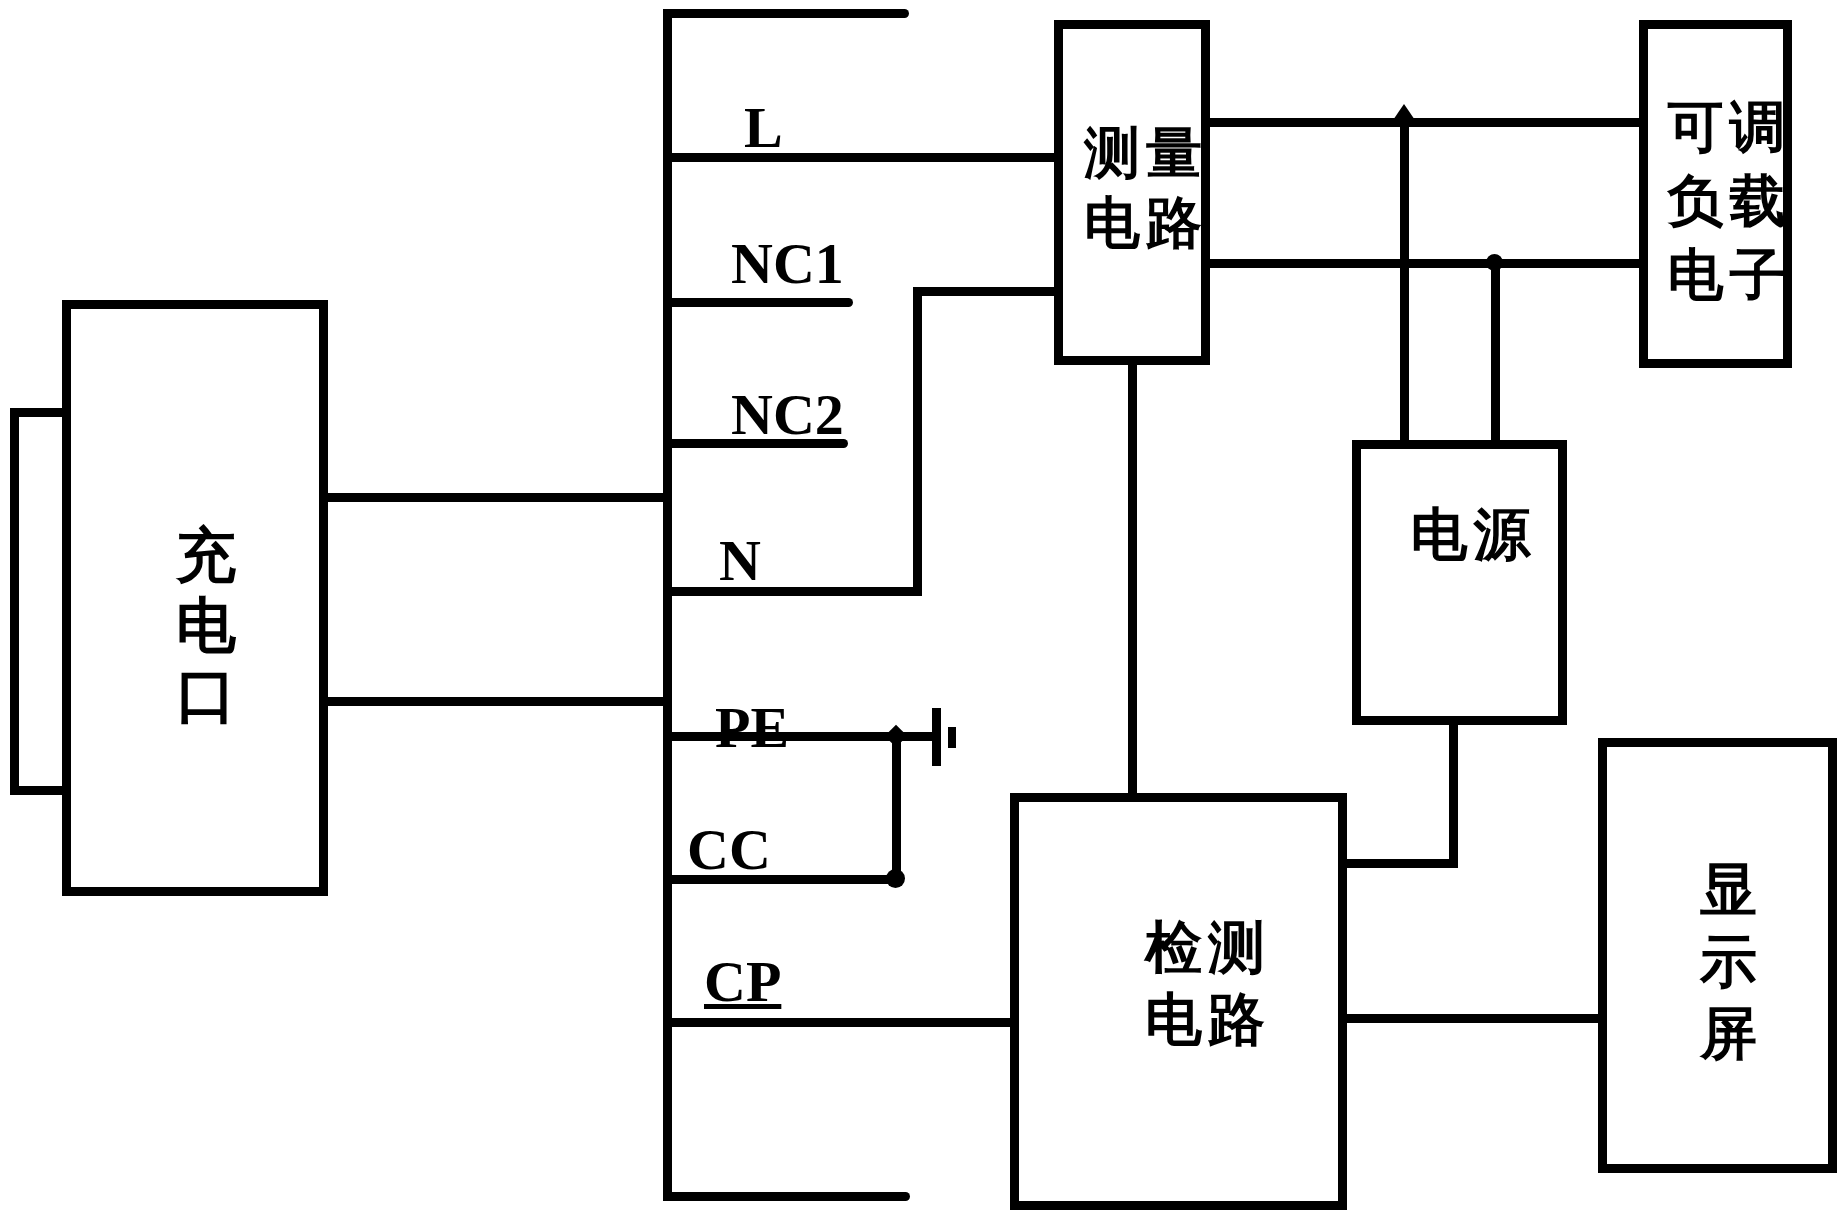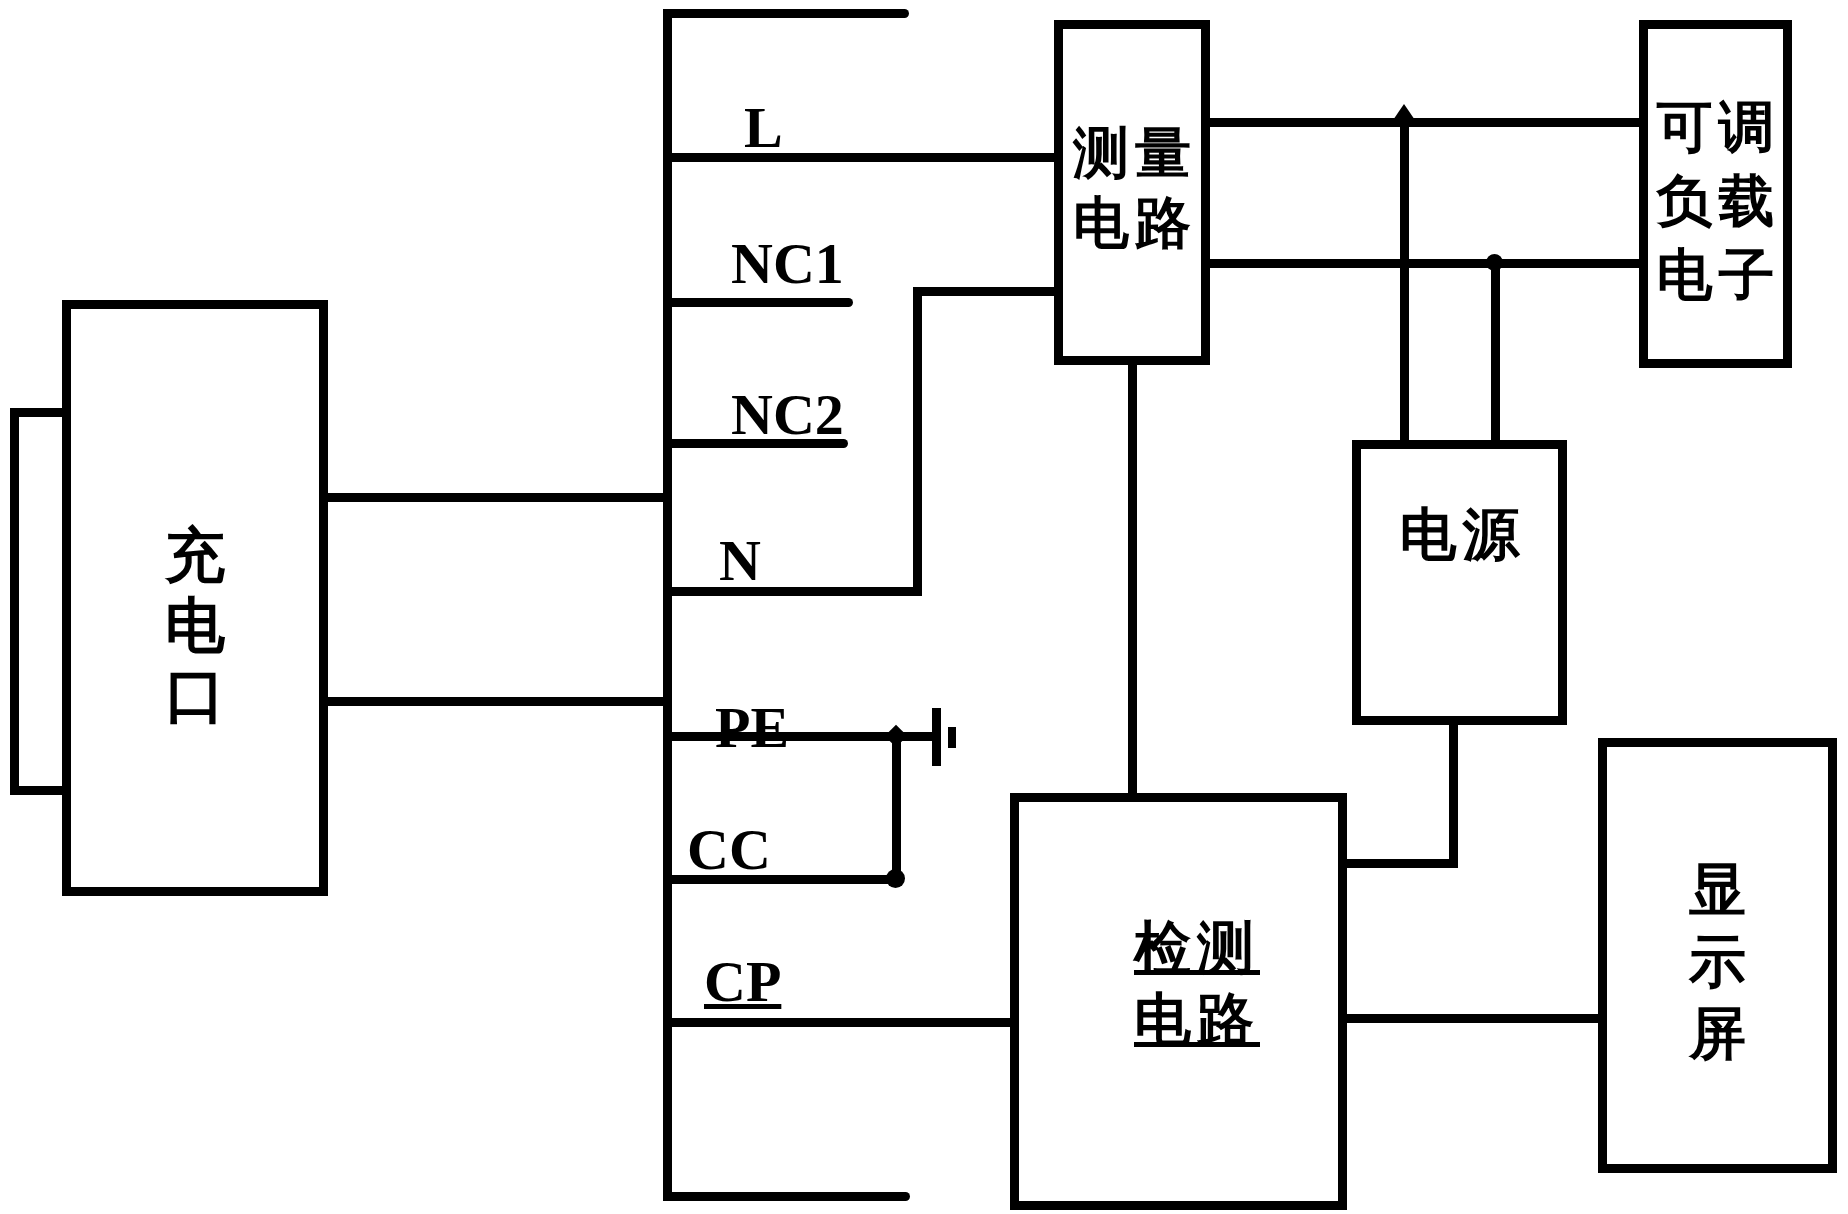--- a/index.html
+++ b/index.html
@@ -26,20 +26,21 @@
     border-bottom: 9px solid #000;
     background: #ffffff;
     box-sizing: border-box;
   }
   .boxlabel {
     position: absolute;
     text-align: center;
     color: #000000;
     font-weight: 700;
     font-family: "DejaVu Sans", sans-serif;
+    margin-left: 11px;
   }
   .boxlabel .ln { letter-spacing: 6px; text-indent: 6px; }
   .pinlabel {
     position: absolute;
     color: #000000;
     font-family: "Liberation Serif", serif;
     font-weight: 700;
     font-size: 58px;
     line-height: 1;
     white-space: nowrap;
@@ -114,21 +115,21 @@
     <div class="ln">负载</div>
     <div class="ln">电子</div>
   </div>
 
   <div class="box" style="left:1352px; top:440px; width:215px; height:285px;"></div>
   <div class="boxlabel" style="left:1352px; top:498px; width:215px; font-size:57px; line-height:72px;">
     <div class="ln">电源</div>
   </div>
 
   <div class="box" style="left:1010px; top:793px; width:337px; height:417px;"></div>
-  <div class="boxlabel" style="left:1010px; top:911px; width:368px; font-size:57px; line-height:72px;text-decoration:underline;">
+  <div class="boxlabel" style="left:1010px; top:911px; width:368px; font-size:57px; line-height:72px;">
     <div class="ln">检测</div>
     <div class="ln">电路</div>
   </div>
 
   <div class="box" style="left:1598px; top:738px; width:239px; height:435px;"></div>
   <div class="boxlabel" style="left:1598px; top:853px; width:239px; font-size:57px; line-height:72px;">
     <div class="ln">显</div>
     <div class="ln">示</div>
     <div class="ln">屏</div>
   </div>

